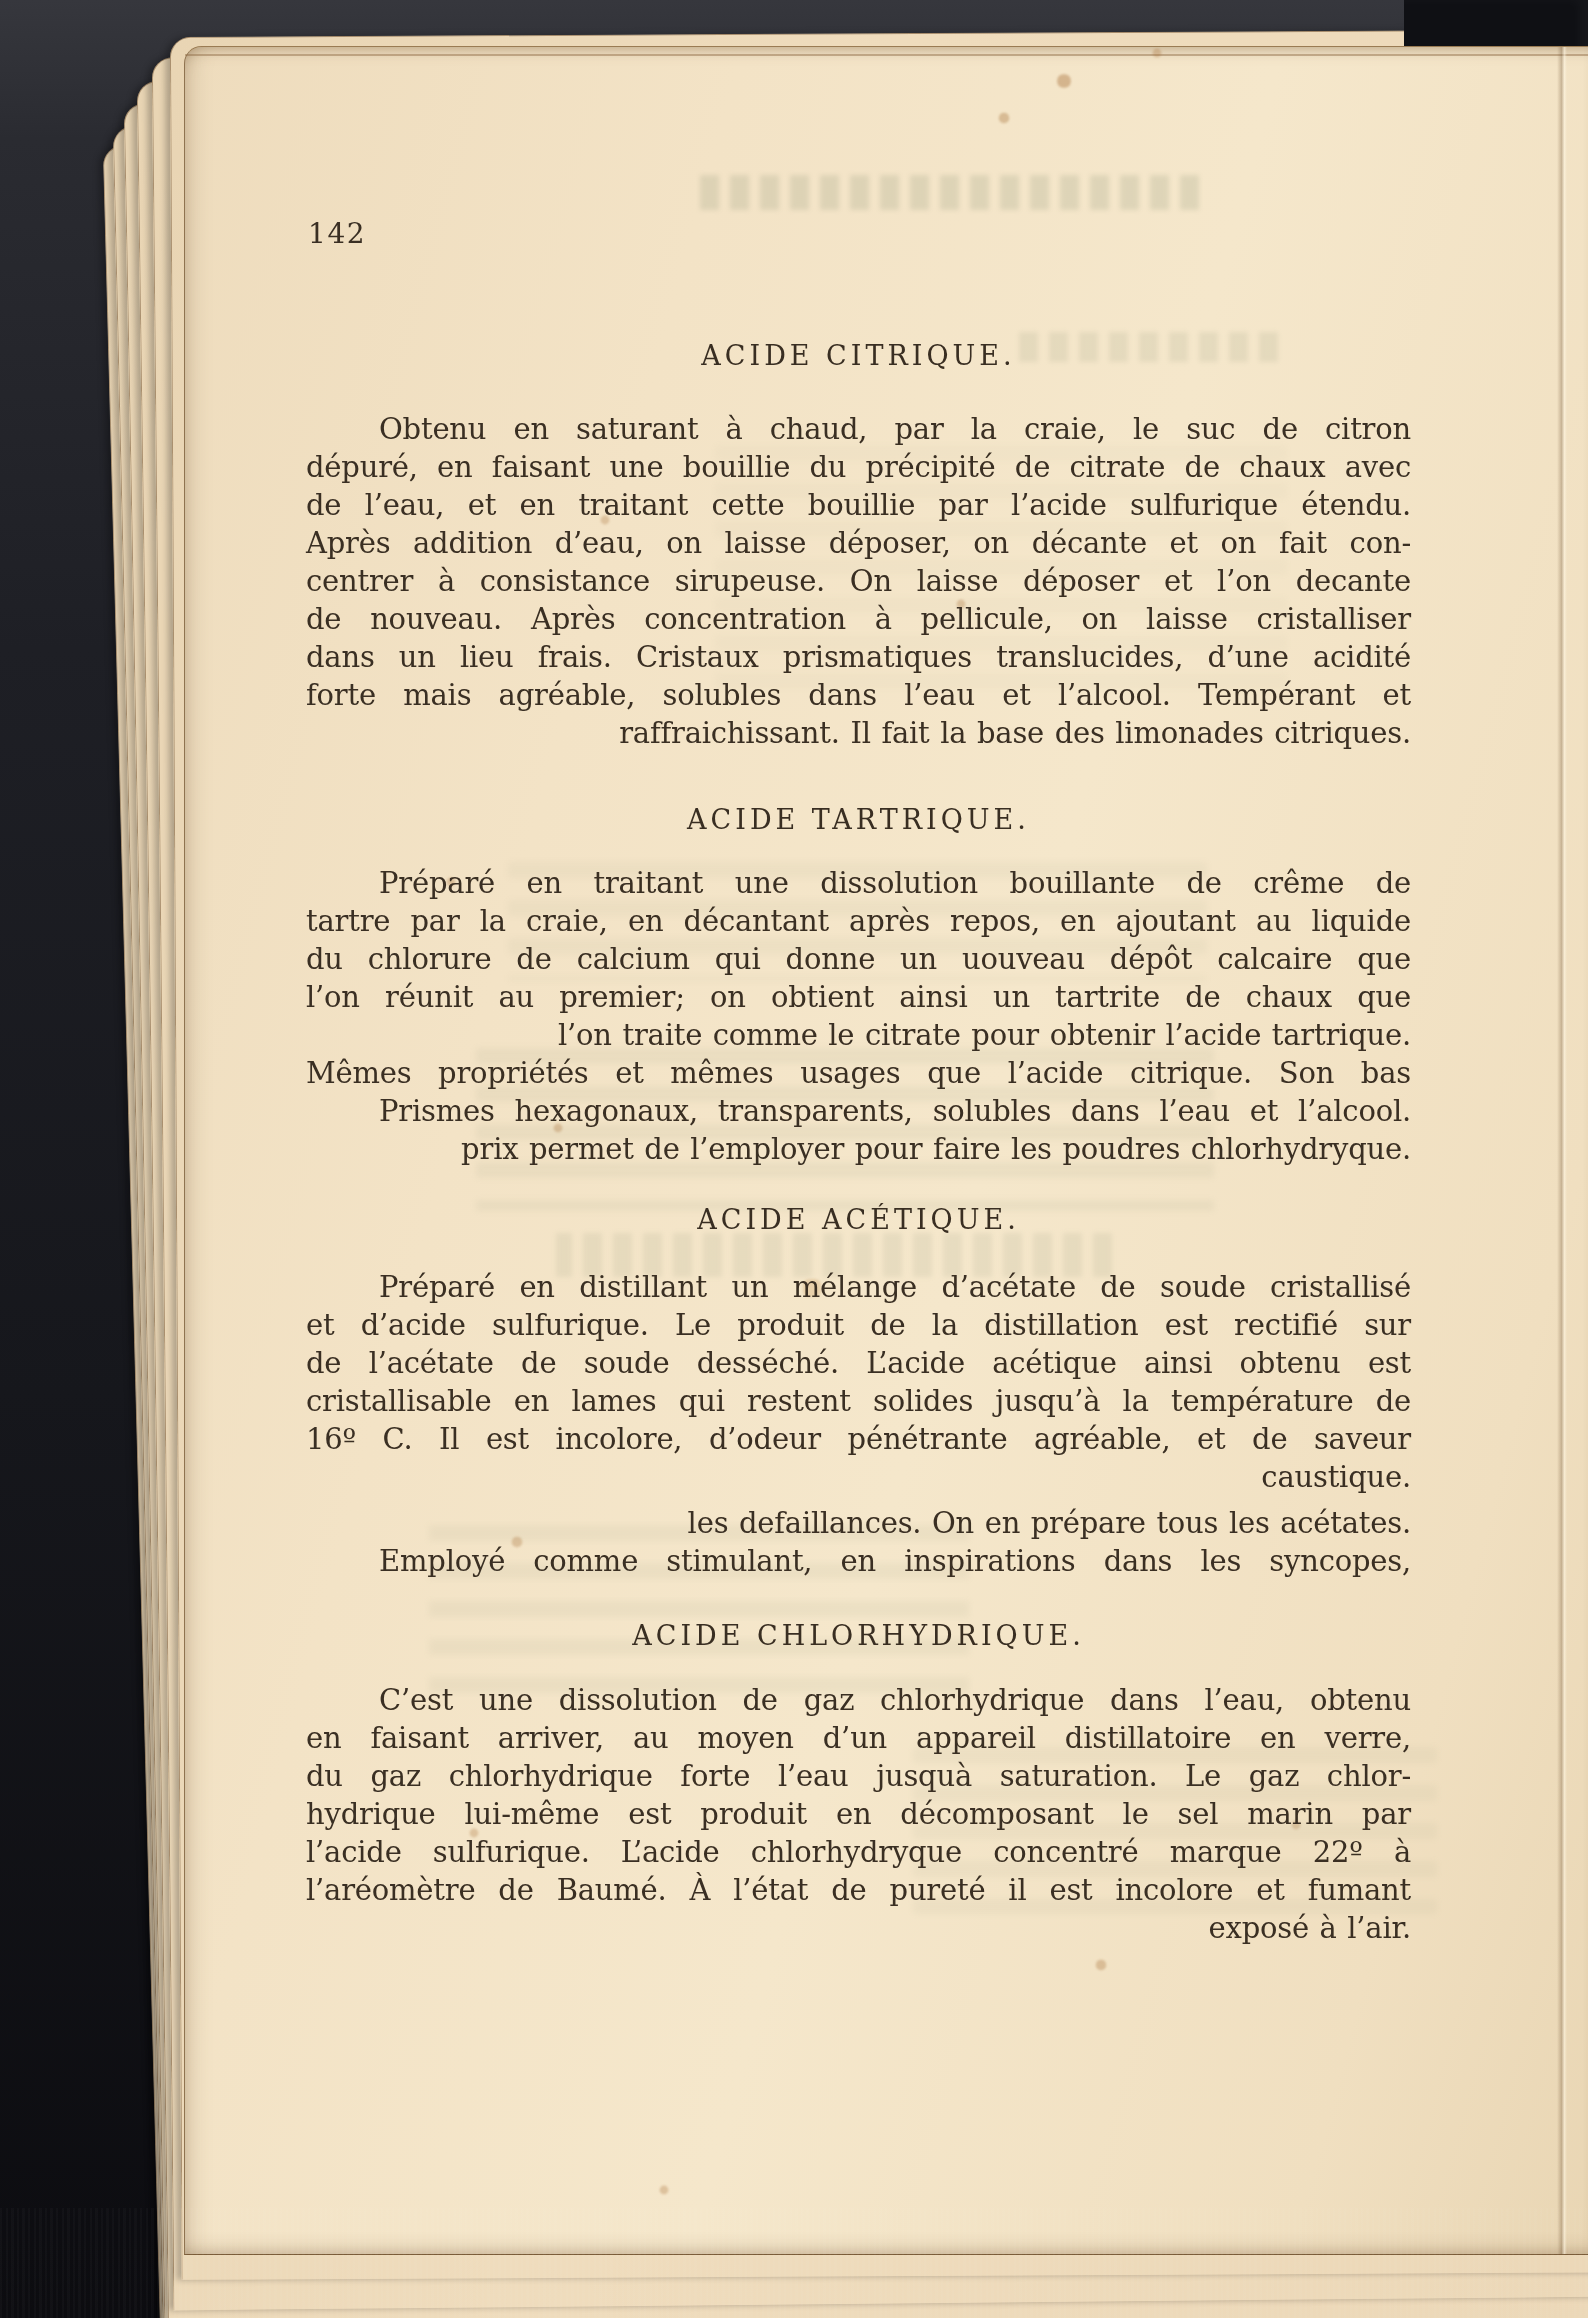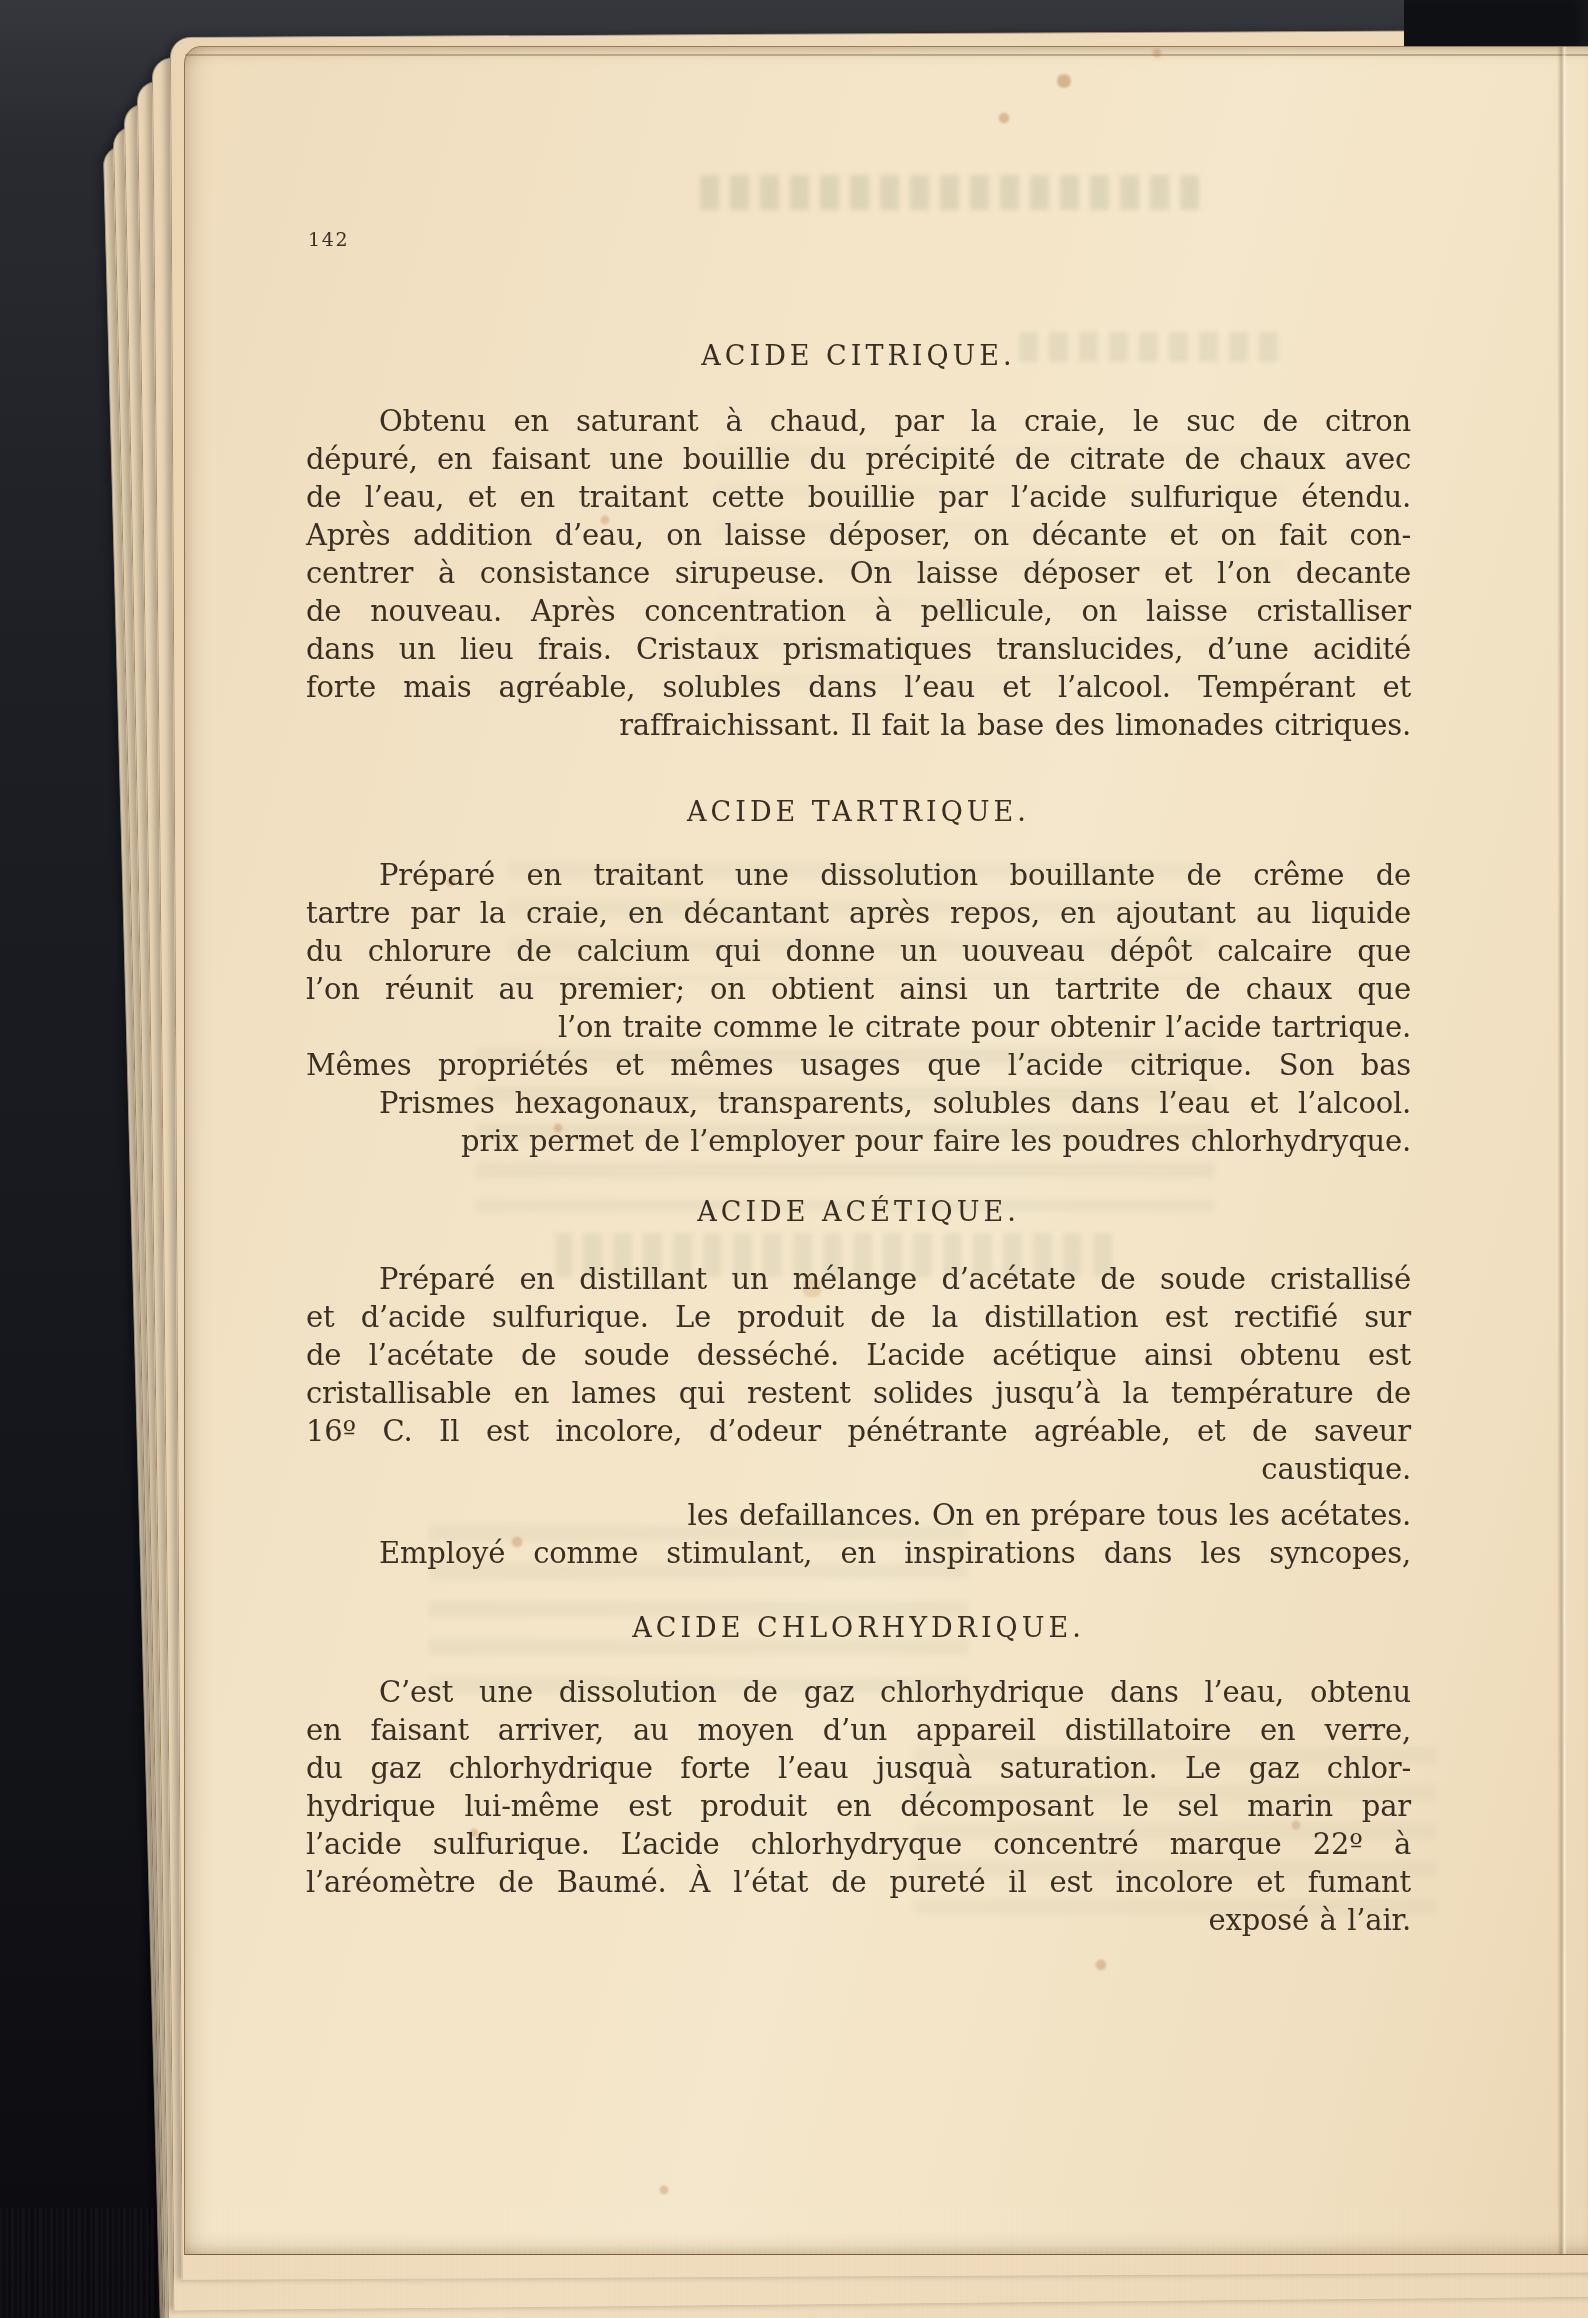--- a/index.html
+++ b/index.html
@@ -53,29 +53,29 @@
   .foxing{position:absolute;left:0;top:0;width:4px;height:4px;border-radius:50%;filter:blur(0.8px);
     box-shadow:1062px 79px 0 4.8px rgba(164,108,52,.40),1002px 116px 0 3.2px rgba(164,108,52,.35),
       1155px 51px 0 2.4px rgba(164,108,52,.3),603px 518px 0 2.4px rgba(164,108,52,.28),
       959px 602px 0 2.4px rgba(164,108,52,.3),449px 880px 0 2.4px rgba(164,108,52,.3),
       556px 1126px 0 2.4px rgba(164,108,52,.3),810px 1286px 0 7.1px rgba(190,130,60,.22),
       515px 1540px 0 3.2px rgba(164,108,52,.3),472px 1831px 0 2.4px rgba(164,108,52,.28),
       1099px 1963px 0 3.2px rgba(164,108,52,.32),662px 2188px 0 2.4px rgba(164,108,52,.3),
       1294px 1823px 0 2.4px rgba(164,108,52,.25);}
 
   
-  .page-number{position:absolute;left:308px;top:228px;font-size:19px;color:var(--ink);
+  .page-number{position:absolute;left:308px;top:217px;font-size:28px;color:var(--ink);
     letter-spacing:1.6px;}
   .textcol{position:absolute;left:306px;top:0;width:1105px;color:var(--ink);}
   .sec-h{font-size:27px;line-height:38px;font-weight:normal;text-align:center;
     letter-spacing:4px;margin:0;color:#392e22;}
   .ln{font-size:29px;line-height:38px;letter-spacing:-0.2px;word-spacing:1.6px;text-align:right;}
   .jl{text-align:justify;text-align-last:justify;}
   .ind{text-indent:73px;}
-  .sec1{padding-top:337px;} .sec1 .sec-h{margin-bottom:27px;}
+  .sec1{padding-top:337px;} .sec1 .sec-h{margin-bottom:35px;}
   .sec2{padding-top:49px;}  .sec2 .sec-h{margin-bottom:25.4px;}
   .sec3{padding-top:33px;}  .sec3 .sec-h{margin-bottom:29px;}
   .sec3 .para + .para{margin-top:8px;}
   .sec4{padding-top:37px;}  .sec4 .sec-h{margin-bottom:25.4px;}
 </style>
 </head>
 <body>
 
 <div class="photo">
   <div class="sheet s6"></div>

